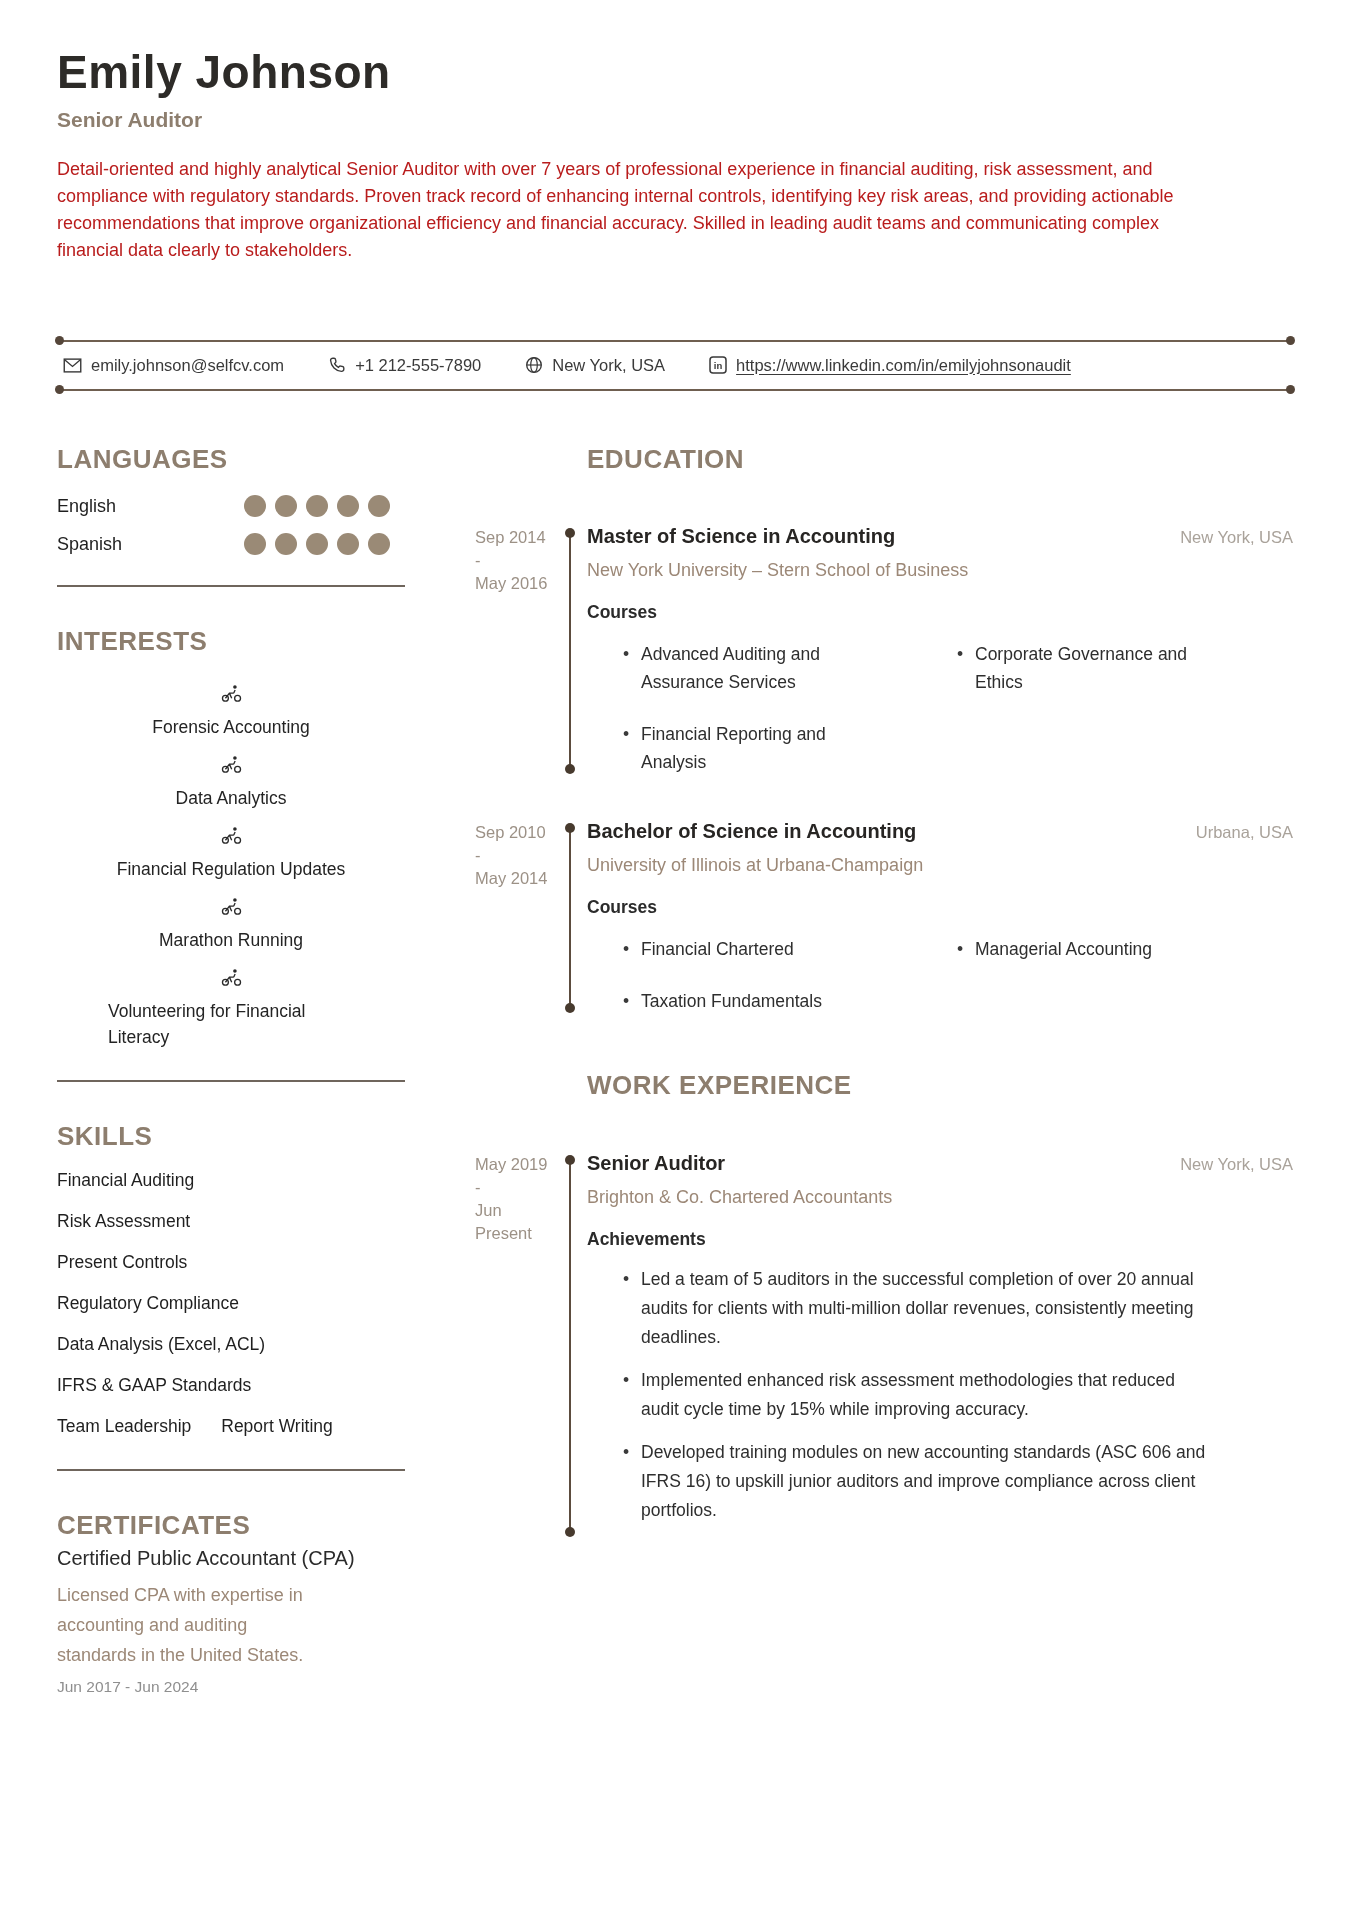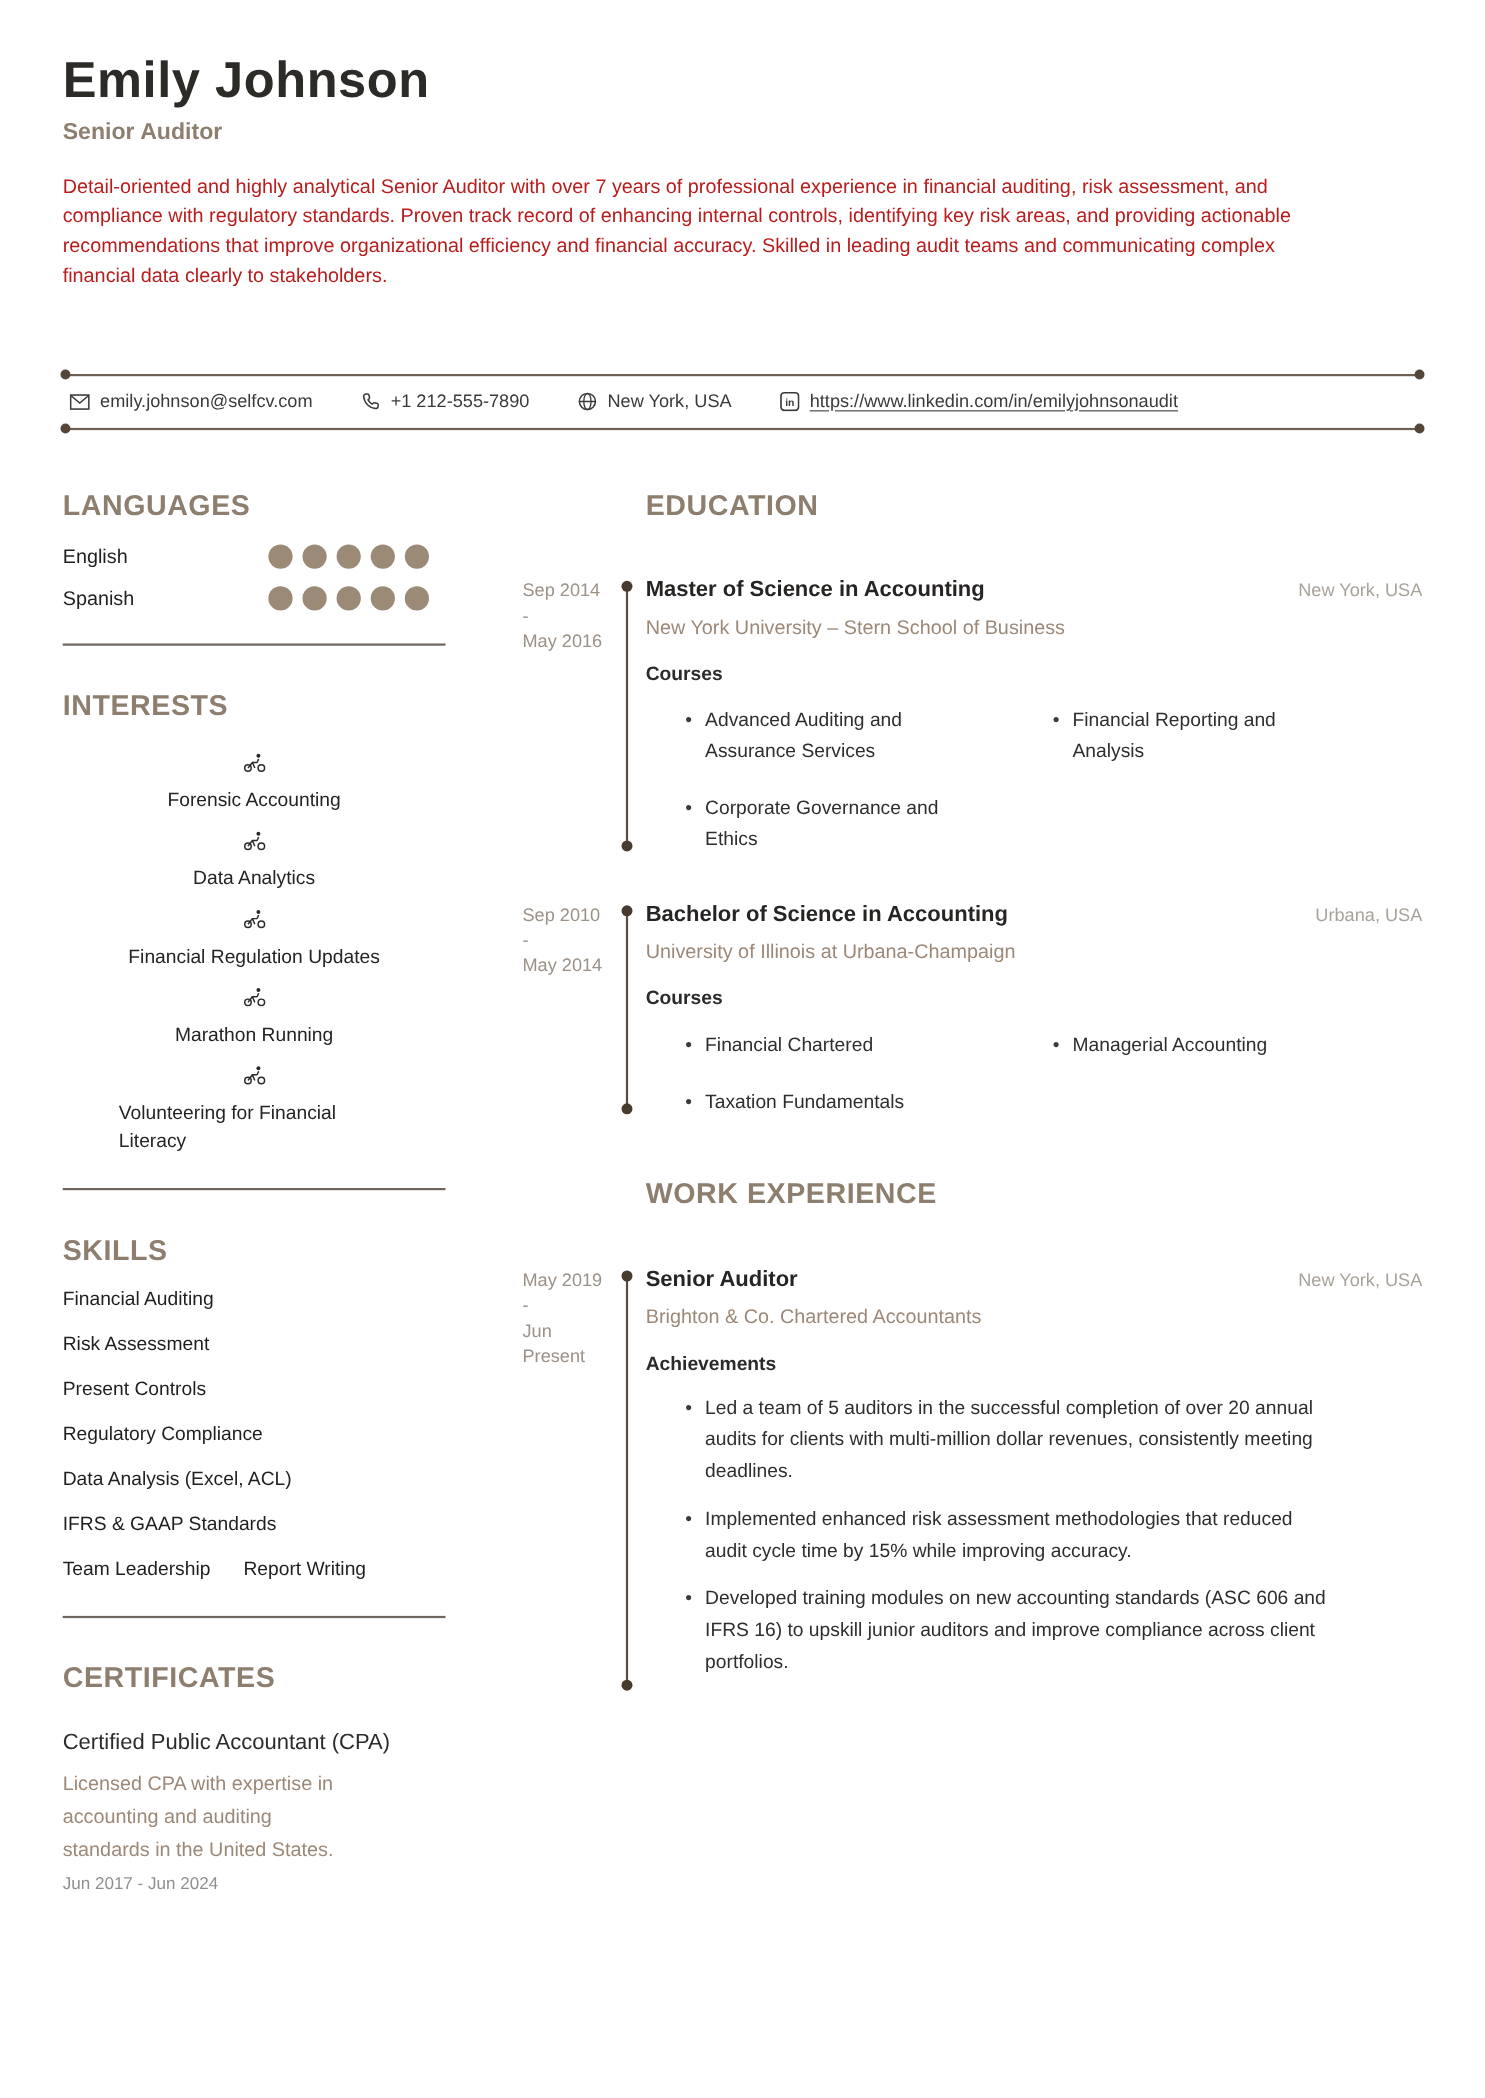--- a/index.html
+++ b/index.html
@@ -51,21 +51,21 @@
   .interest-list { margin-top: 26px; list-style:none; }
   .interest { display:flex; align-items:center; gap:11px; margin-top:15px; font-size:17.5px; line-height:26px; color:#242424;flex-direction:column; }
   .interest svg { flex:none; color:#2a2a2a; }
   .interest span { max-width: 246px; }
 
   
   .skill-list { margin-top: 10px; }
   .skill-row { display:flex; gap:30px; margin-top:15px; font-size:17.5px; line-height:26px; color:#1f1f1f; }
 
   
-  .cert-list { margin-top: 26px; }
+  .cert-list { }
   .cert-title { font-size:20px; font-weight:400; color:#2b2b2b; line-height:32px; max-width:300px; }
   .cert-desc { font-size:18px; color: var(--subtitle,#9c8877); line-height:30px; max-width:272px; margin-top:6px; }
   .cert-dates { font-size:15.5px; color:#8f8f8f; margin-top:8px; }
 
   
   .entries { margin-top: 48px; }
   .entry { display:grid; grid-template-columns: 88px 34px 1fr; margin-bottom: 42px; }
   .entry:last-child { margin-bottom: 0; }
   .entry-dates { font-size:16.5px; line-height:23px; color:#9c9186; white-space:pre-line; padding:3px 0 0 10px; }
   .entry-timeline { position:relative; }
@@ -275,22 +275,22 @@
               </div>
               <div class="entry-body">
                 <div class="entry-head">
                   <h3 class="entry-title">Master of Science in Accounting</h3>
                   <span class="entry-loc">New York, USA</span>
                 </div>
                 <div class="entry-subtitle">New York University – Stern School of Business</div>
                 <div class="entry-label">Courses</div>
                 <ul class="courses">
                   <li>Advanced Auditing and Assurance Services</li>
+                  <li>Corporate Governance and Ethics</li>
                   <li>Financial Reporting and Analysis</li>
-                  <li>Corporate Governance and Ethics</li>
                 </ul>
               </div>
             </div>
             <div class="entry">
               <div class="entry-dates">Sep 2010
 -
 May 2014</div>
               <div class="entry-timeline">
                 <span class="tl-dot top"></span>
                 <span class="tl-dot bottom"></span>

